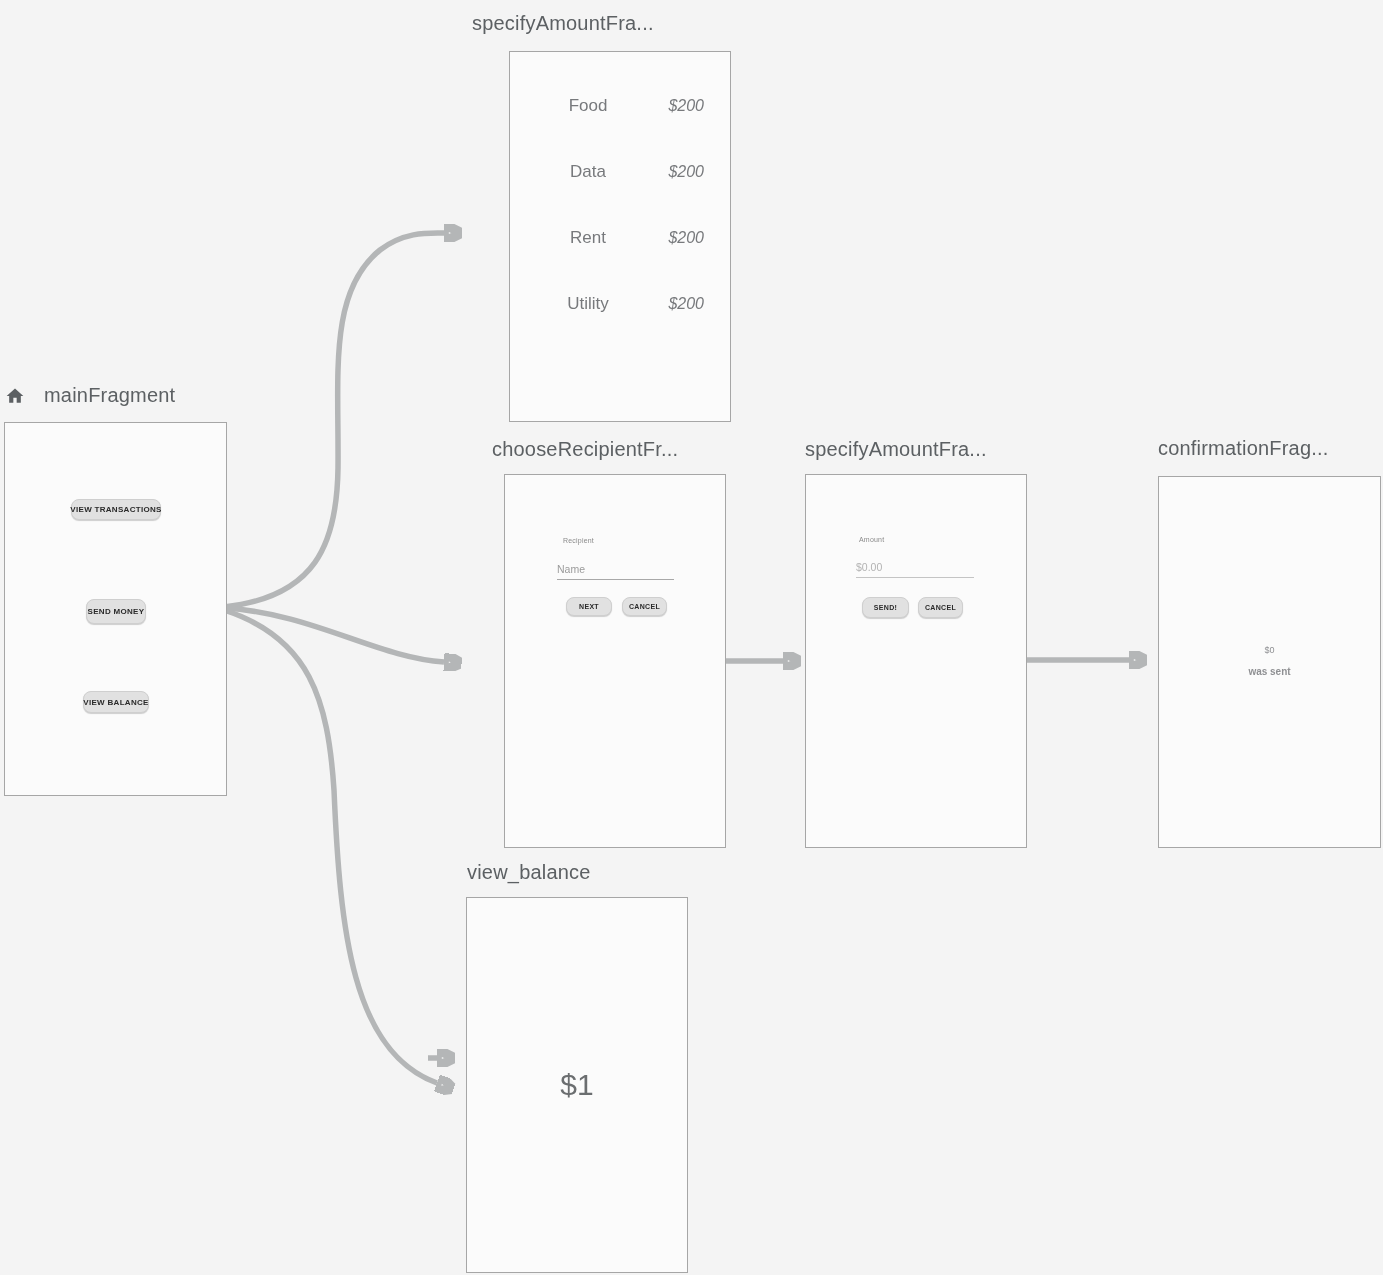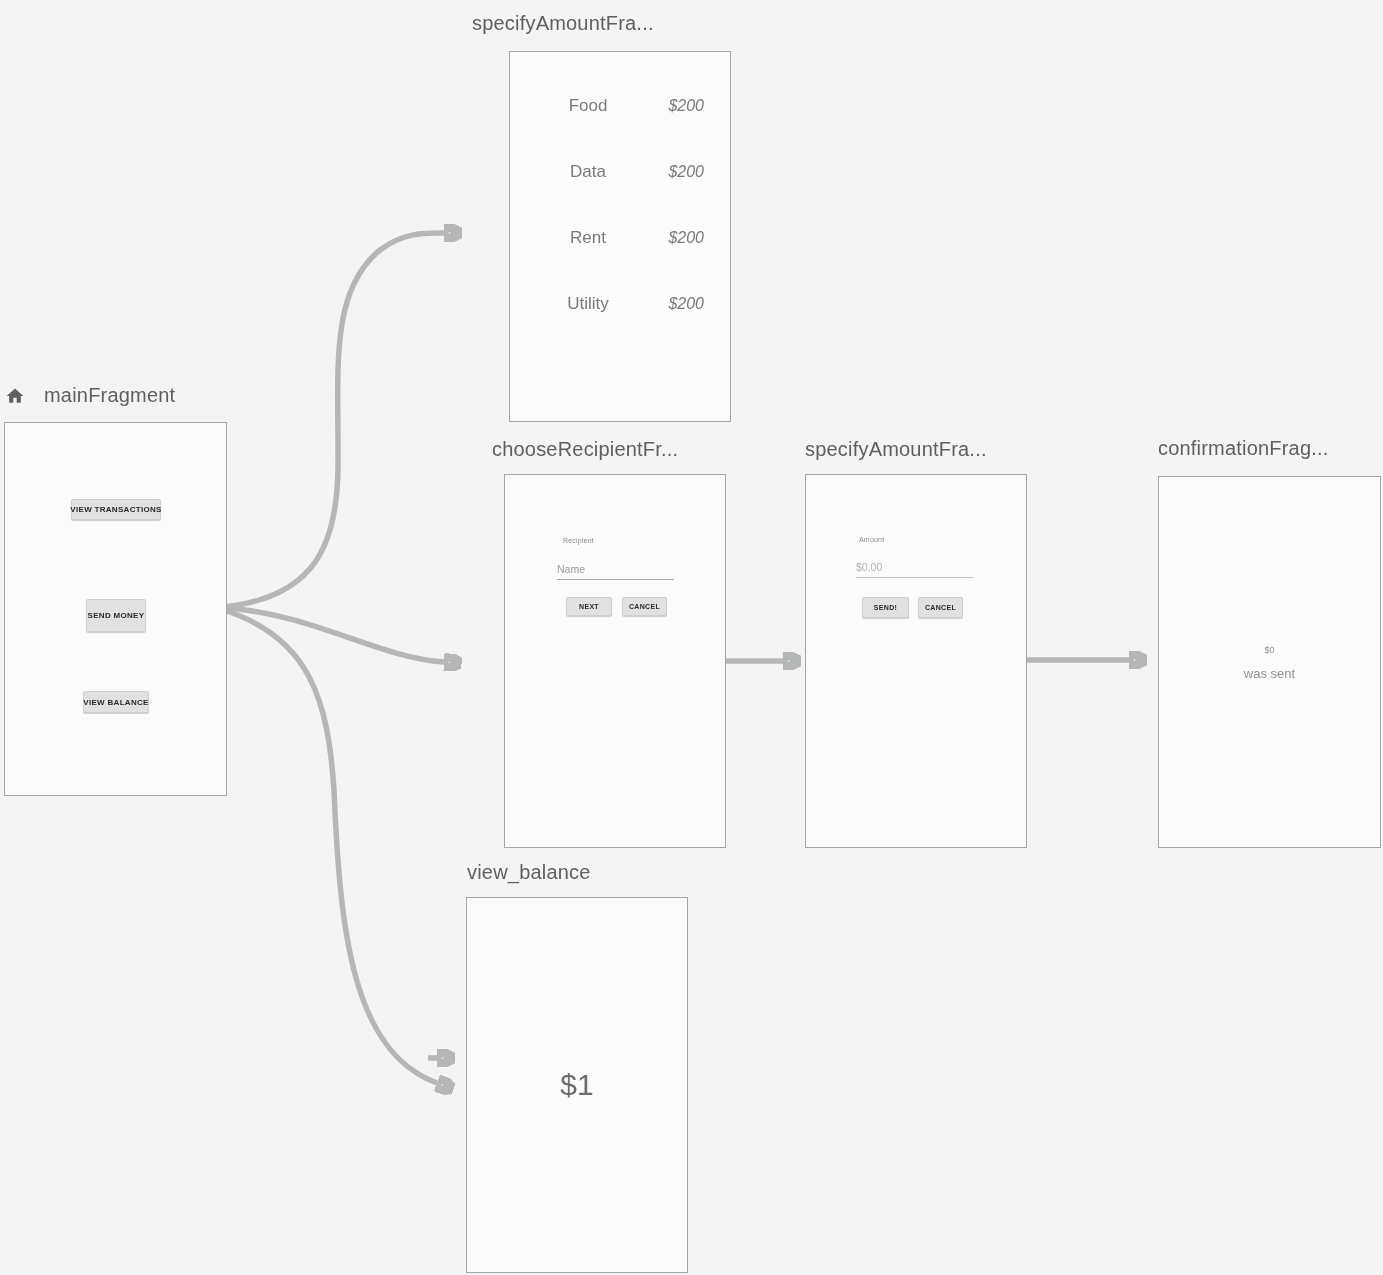--- a/index.html
+++ b/index.html
@@ -28,21 +28,21 @@
     background: #fbfbfb;
     border: 1.5px solid #a6a6a6;
     box-sizing: border-box;
   }
 
   
   .abtn {
     position: absolute;
     background: #e1e1e1;
     border: 1px solid #cfcfcf;
-    border-radius: 2px;
+    border-radius: 8px;
     box-shadow: 0 1px 1px rgba(0,0,0,0.18);
     display: flex; align-items: center; justify-content: center;
     font-size: 8px; font-weight: 700; color: #2a2a2a;
     letter-spacing: 0.3px; white-space: nowrap;
     box-sizing: border-box;
   }
   .abtn.small { font-size: 7px; }
 
   
   .tx-list {
@@ -54,21 +54,21 @@
   .tx-amount { flex: 1; text-align: right; padding-right: 26px; font-size: 16px; color: #77797c; font-style: italic; }
 
   .tiny-label { position: absolute; font-size: 7px; color: #8a8a8a; letter-spacing: 0.2px; }
   .hint-text  { position: absolute; font-size: 10.5px; color: #9b9b9b; }
   .hint-text.lighter { color: #b3b3b3; }
   .underline  { position: absolute; height: 1px; background: #a8a8a8; }
   .underline.lighter { background: #c4c4c4; }
 
   .center-text { position: absolute; left: 0; right: 0; text-align: center; }
   .confirm-amount { font-size: 9px; color: #8f9093; }
-  .confirm-caption { font-size: 13px; color: #8f9093; }
+  .confirm-caption { font-size: 10px; color: #8f9093; font-weight: bold; }
   .balance-text { font-size: 30px; color: #6b6e70; }
 </style>
 </head>
 <body>
 
 <div class="canvas">
 
   <svg class="edges" width="1383" height="1275">
     <defs>
       <marker id="ah" viewBox="0 0 10 10" refX="0" refY="5" markerWidth="3.2" markerHeight="3.2" orient="auto">
@@ -86,21 +86,21 @@
   <div class="frag-title title-with-icon" style="left:5px; top:384px;">
     <span style="display:inline-flex;">
       <svg width="20" height="20" viewBox="0 0 24 24">
           <path d="M10 20v-6h4v6h5v-8h3L12 3 2 12h3v8z" fill="#5c6063"></path>
         </svg>
     </span>
     <span>mainFragment</span>
   </div>
   <div class="panel" style="left:4px; top:422px; width:223px; height:374px;">
     <div class="abtn" style="left:66px; top:76px; width:90px; height:21px;">VIEW TRANSACTIONS</div>
-    <div class="abtn" style="left:81px; top:176px; width:60px; height:33px;">SEND MONEY</div>
+    <div class="abtn" style="left:81px; top:176px; width:60px; height:25px;">SEND MONEY</div>
     <div class="abtn" style="left:78px; top:268px; width:66px; height:22px;">VIEW BALANCE</div>
   </div>
 
   <div class="frag-title" style="left:472px; top:12px;">specifyAmountFra...</div>
   <div class="panel" style="left:472px; top:51px; width:222px; height:371px;margin-left:37px;">
     <div class="tx-list">
       <div class="tx-row">
         <span class="tx-label">Food</span>
         <span class="tx-amount">$200</span>
       </div>

